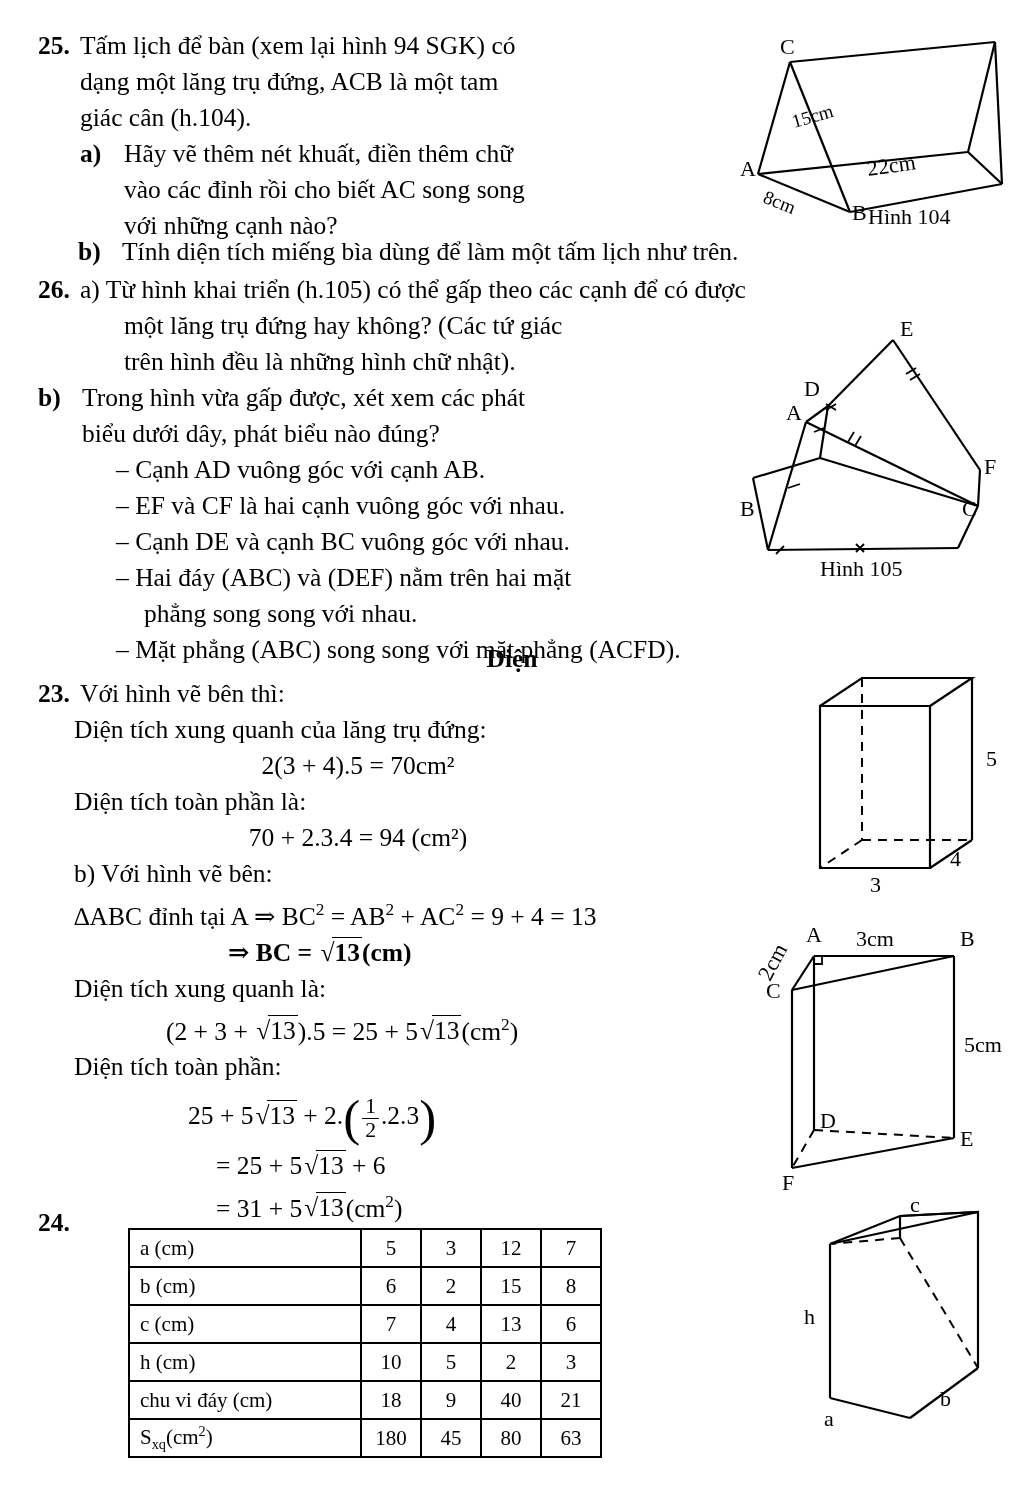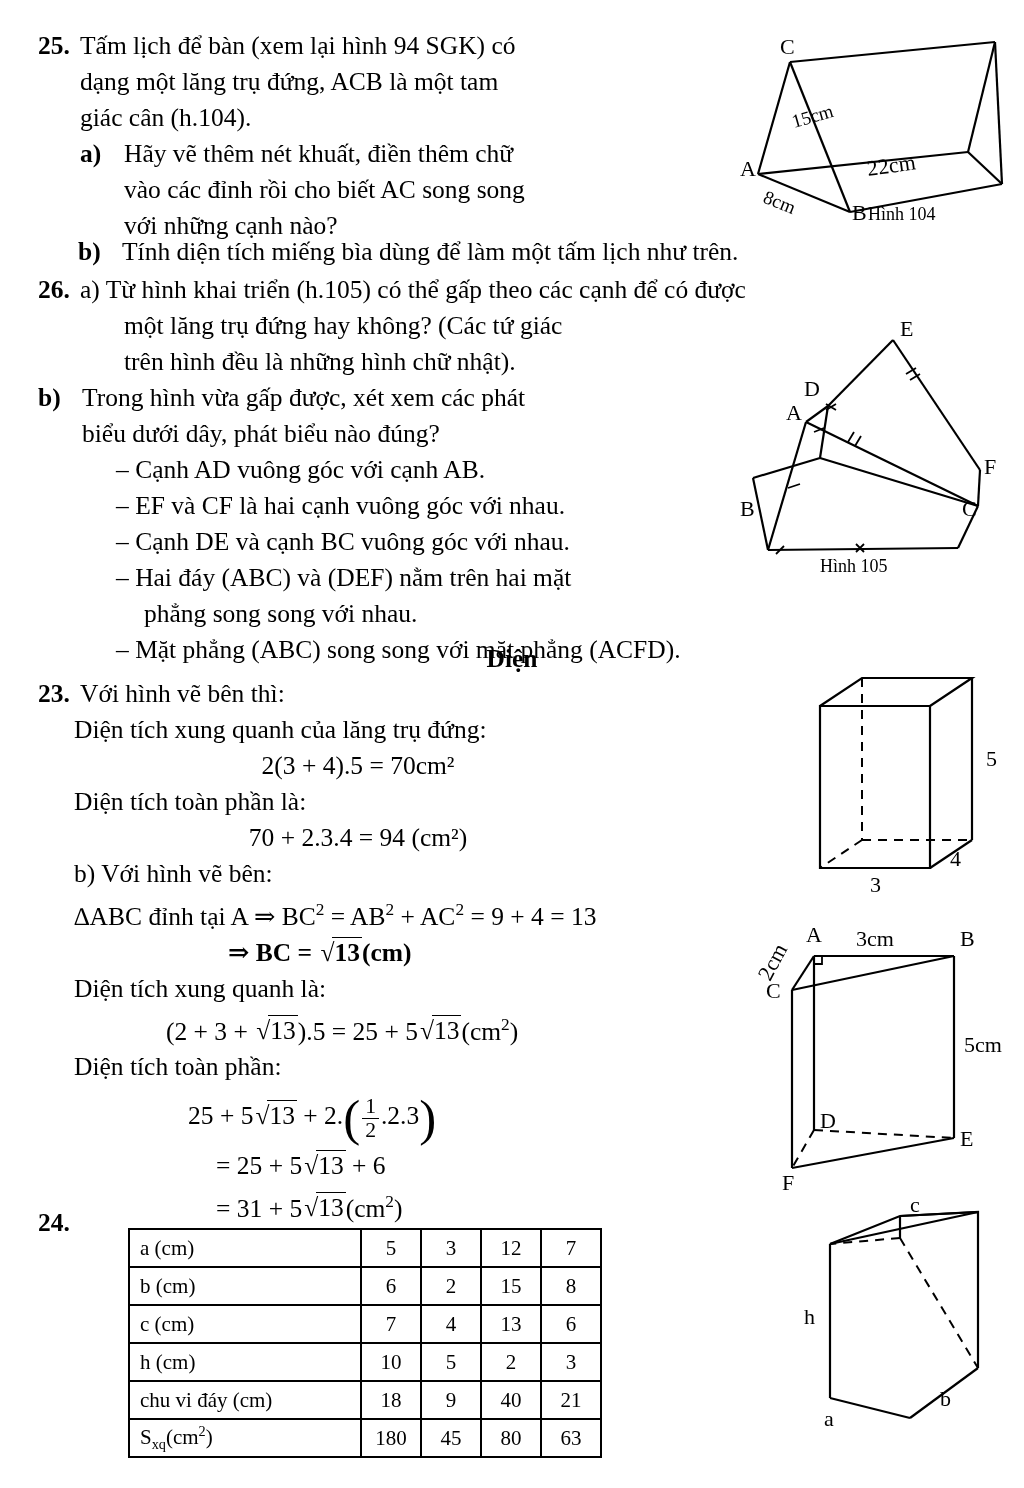--- a/index.html
+++ b/index.html
@@ -46,21 +46,21 @@
   .paren-big { display: inline-block; font-size: 2.0em; vertical-align: middle; line-height: 0.8; font-weight: 300; }
 
   
   #tbl { position: absolute; left: 128px; top: 1228px; border-collapse: collapse; font-size: 21px; }
   #tbl td { border: 2px solid #000; height: 38px; padding: 0 8px; text-align: center; white-space: nowrap; }
   #tbl td.lbl { text-align: left; width: 232px; padding-left: 10px; }
   #tbl td.val { width: 60px; }
 
   
   .fig { position: absolute; }
-  .figcap { position: absolute; font-size: 18px; }
+  .figcap { position: absolute; font-size: 22px; }
 
   svg { display: block; overflow: visible; }
   .stroke { stroke: #000; fill: none; stroke-width: 2.2; }
   .thin { stroke: #000; fill: none; stroke-width: 1.8; }
   .dash { stroke: #000; fill: none; stroke-width: 2; stroke-dasharray: 9 7; }
   .lbltxt { font-family: "Liberation Serif", serif; font-size: 22px; fill: #000; }
   .lbltxt.small { font-size: 19px; }
 </style>
 </head>
 <body>

